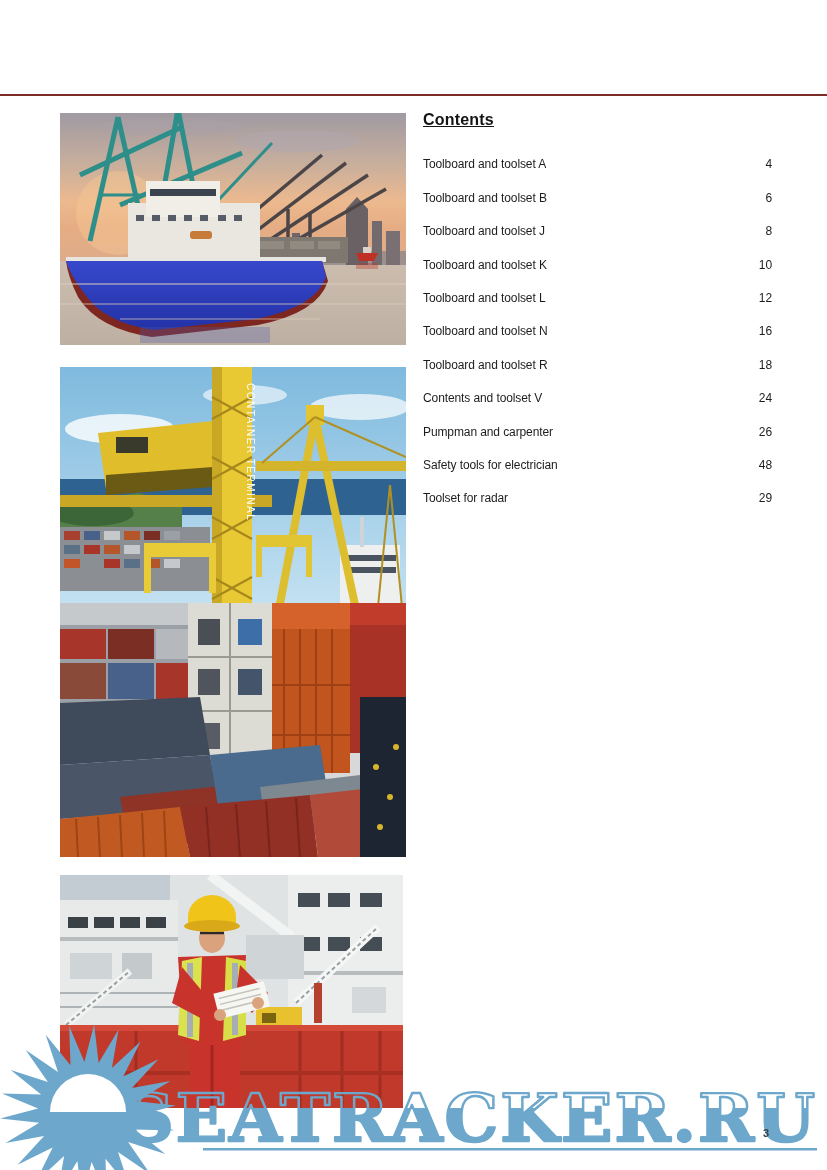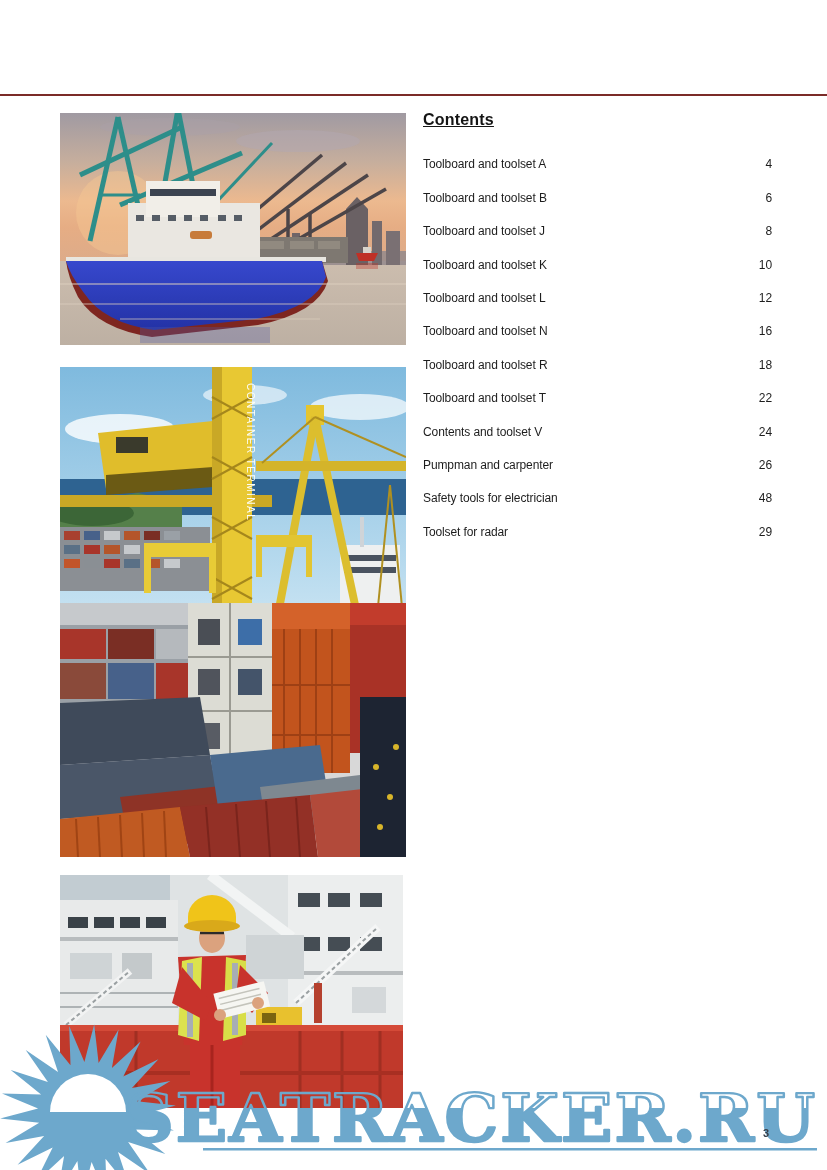--- a/index.html
+++ b/index.html
@@ -400,24 +400,20 @@
       </div>
         <div class="toc-row">
         <span class="toc-label">Toolboard and toolset N</span>
         <span class="toc-page">16</span>
       </div>
         <div class="toc-row">
         <span class="toc-label">Toolboard and toolset R</span>
         <span class="toc-page">18</span>
       </div>
         <div class="toc-row">
-        <span class="toc-label">Toolboard and toolset T</span>
-        <span class="toc-page">22</span>
-      </div>
-        <div class="toc-row">
         <span class="toc-label">Contents and toolset V</span>
         <span class="toc-page">24</span>
       </div>
         <div class="toc-row">
         <span class="toc-label">Pumpman and carpenter</span>
         <span class="toc-page">26</span>
       </div>
         <div class="toc-row">
         <span class="toc-label">Safety tools for electrician</span>
         <span class="toc-page">48</span>

